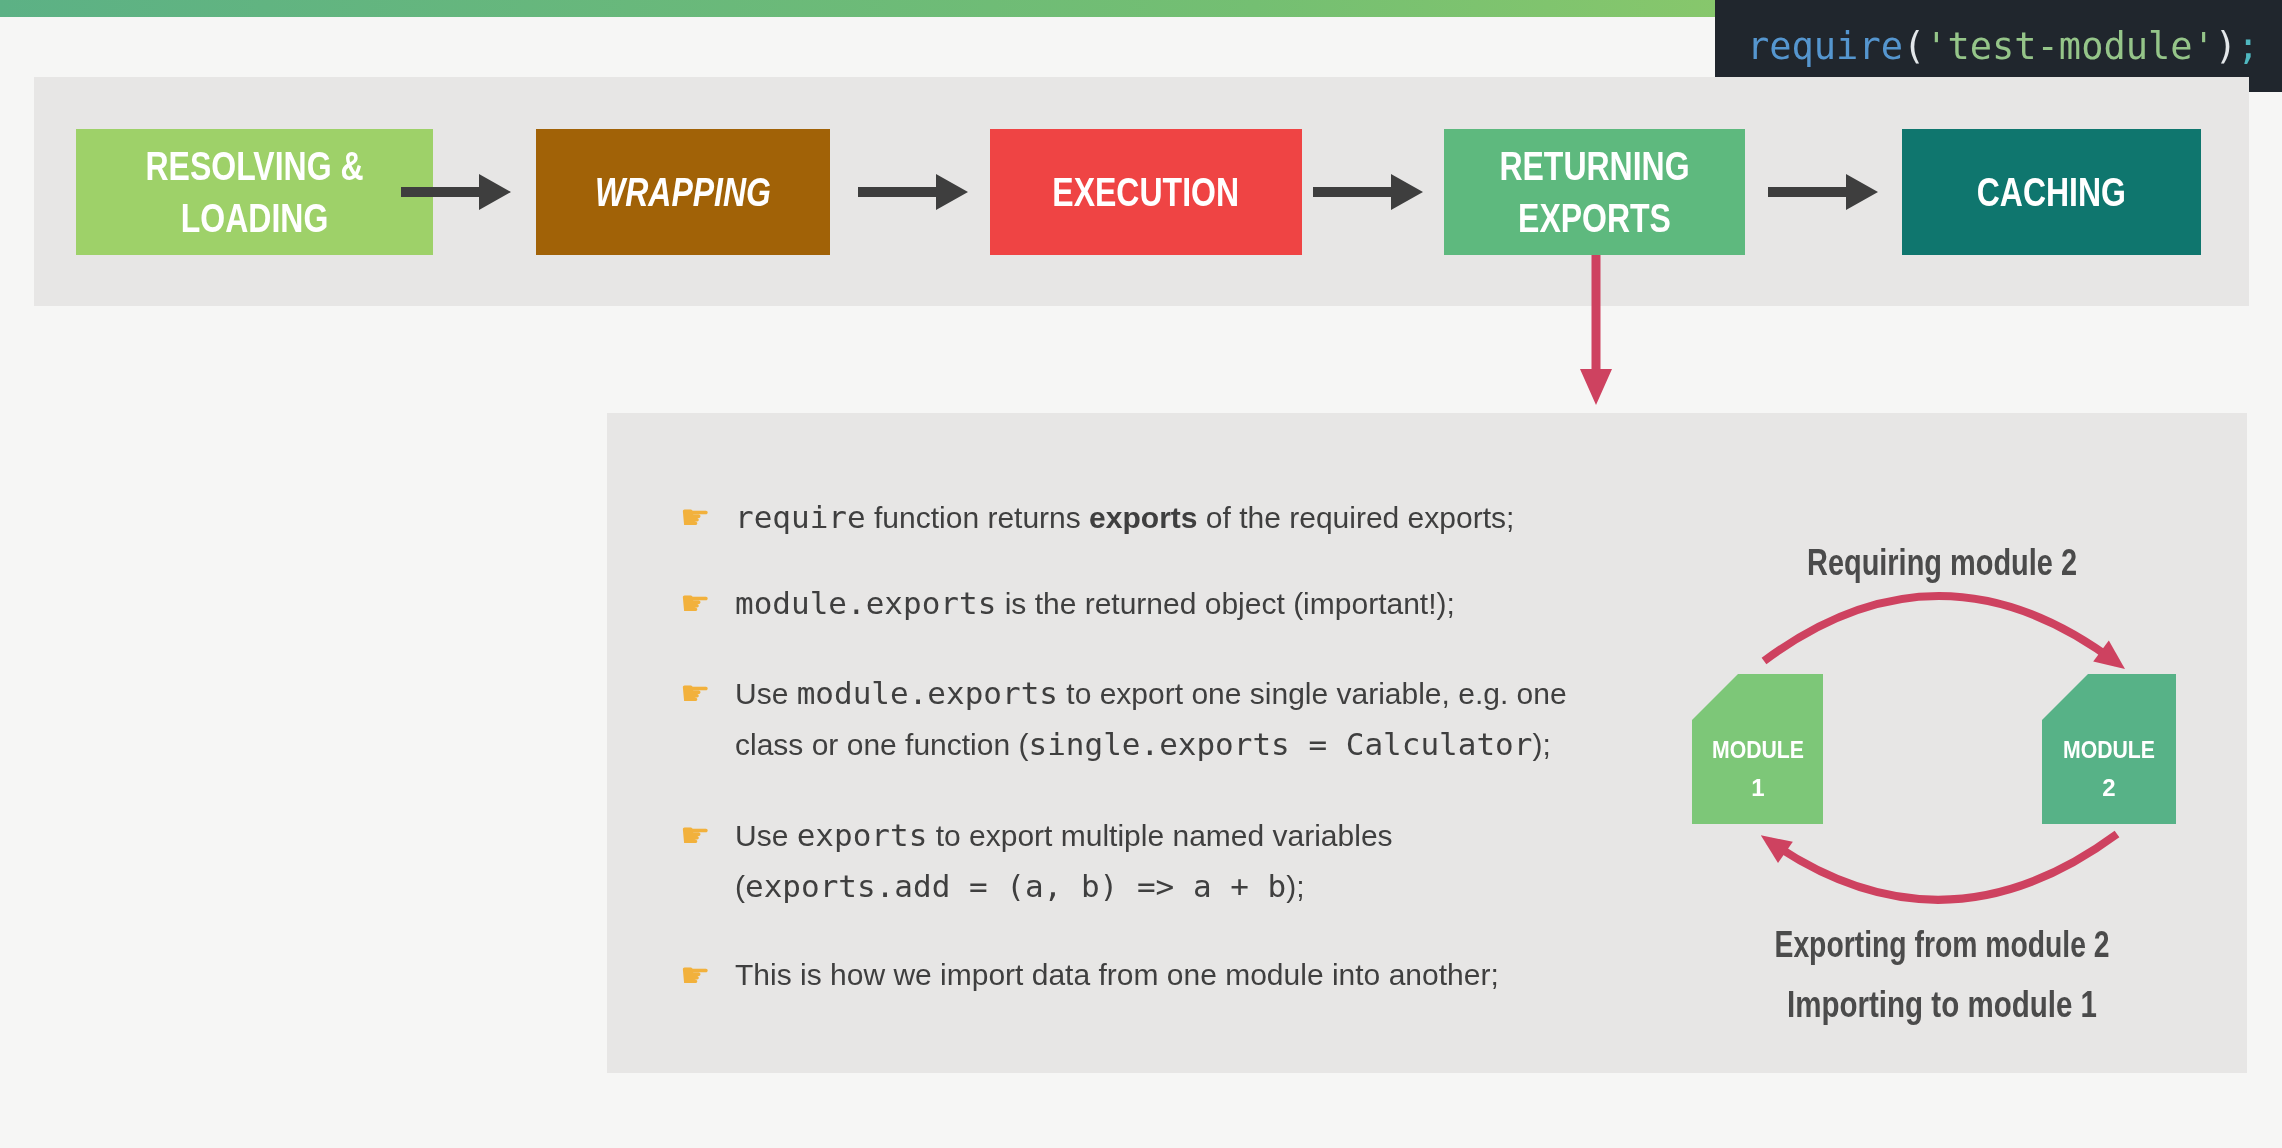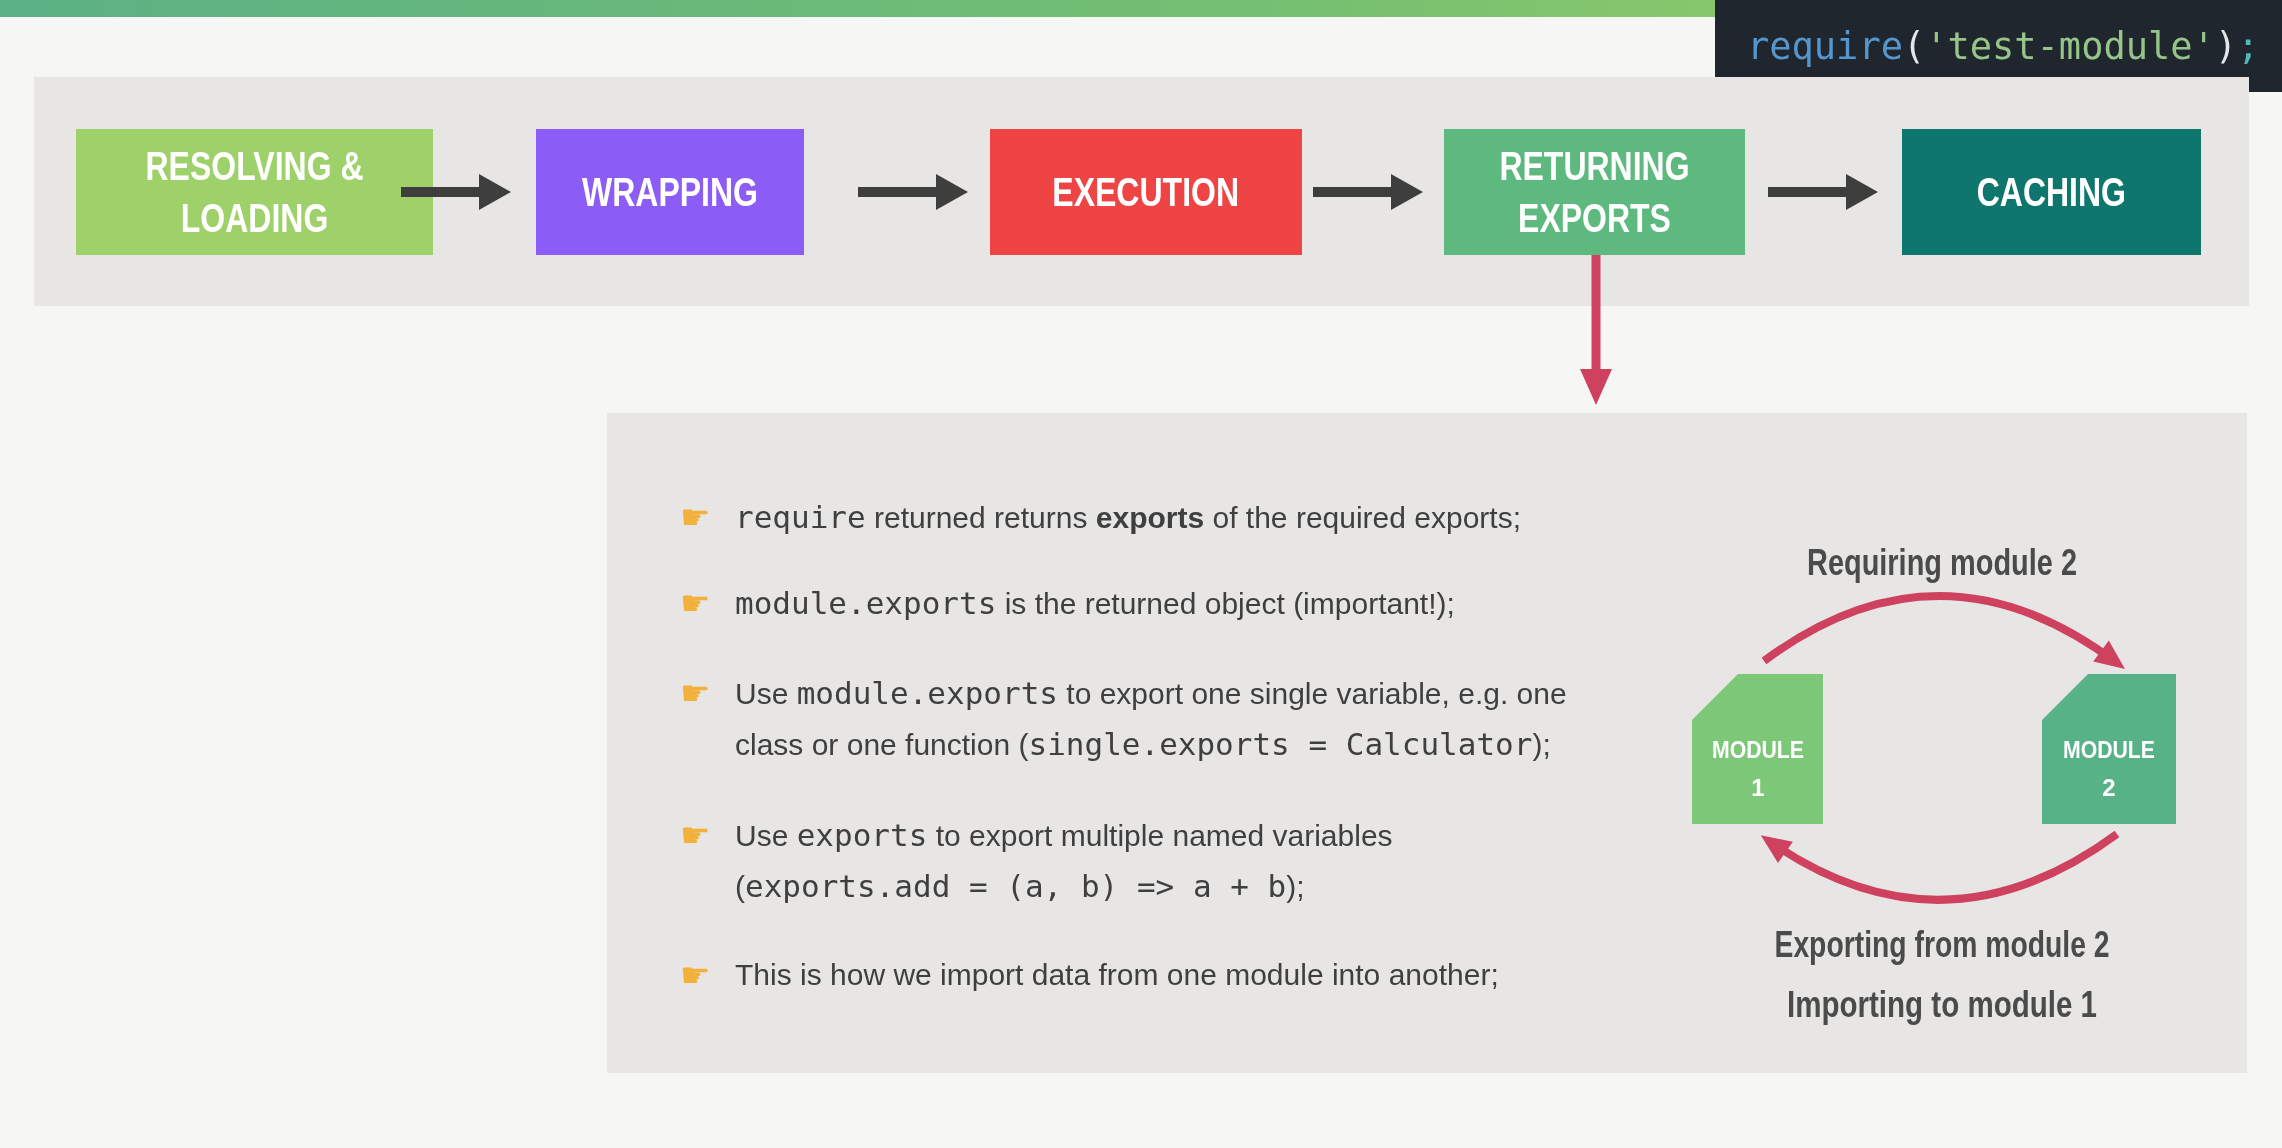--- a/index.html
+++ b/index.html
@@ -50,21 +50,21 @@
   <div id="code-box" class="abs">
     <span><span class="tk-fn">require</span><span class="tk-p">(</span><span class="tk-str">'test-module'</span><span class="tk-p">)</span><span class="tk-semi">;</span>
     </span>
   </div>
 
   <div id="band" class="abs"></div>
 
   <div class="step" style="left: 76px; width: 357px; background: rgb(158, 209, 105);">
       <span class="step-label">RESOLVING &amp; LOADING</span>
     </div>
-  <div class="step" style="left: 536px; width: 268px; background: #8b5cf6;">
+  <div class="step" style="left: 536px; width: 294px; background: #a16207; font-style: italic;">
       <span class="step-label">WRAPPING</span>
     </div>
   <div class="step" style="left: 990px; width: 312px; background: #ef4444;">
       <span class="step-label">EXECUTION</span>
     </div>
   <div class="step" style="left: 1444px; width: 301px; background: rgb(94, 185, 126); align-items: center;">
       <span class="step-label">RETURNING EXPORTS</span>
     </div>
   <div class="step" style="left: 1902px; width: 299px; background: #0f766e;">
       <span class="step-label">CACHING</span>
@@ -84,21 +84,21 @@
     </svg>
 
   <svg id="connector" class="abs" viewBox="0 0 36 152">
     <path d="M13.5,0 h9 v114 h11.5 l-16,36 -16,-36 h11.5 z" fill="#ce4260"></path>
     </svg>
 
   <div id="panel" class="abs">
 
     <div class="bullet" style="top:79px;">
       <span class="icon">☛</span>
-      <span class="txt"><span class="mono">require</span><span> returned returns </span><span class="b">exports</span><span> of the required exports;</span></span>
+      <span class="txt"><span class="mono">require</span><span> function returns </span><span class="b">exports</span><span> of the required exports;</span></span>
     </div>
     <div class="bullet" style="top:165px;">
       <span class="icon">☛</span>
       <span class="txt"><span class="mono">module.exports</span><span> is the returned object (important!);</span></span>
     </div>
     <div class="bullet" style="top:255px;">
       <span class="icon">☛</span>
       <span class="txt"><span>Use </span><span class="mono">module.exports</span><span> to export one single variable, e.g. one</span><br><span>class or one function (</span><span class="mono">single.exports = Calculator</span><span>);</span></span>
     </div>
     <div class="bullet" style="top:397px;">

